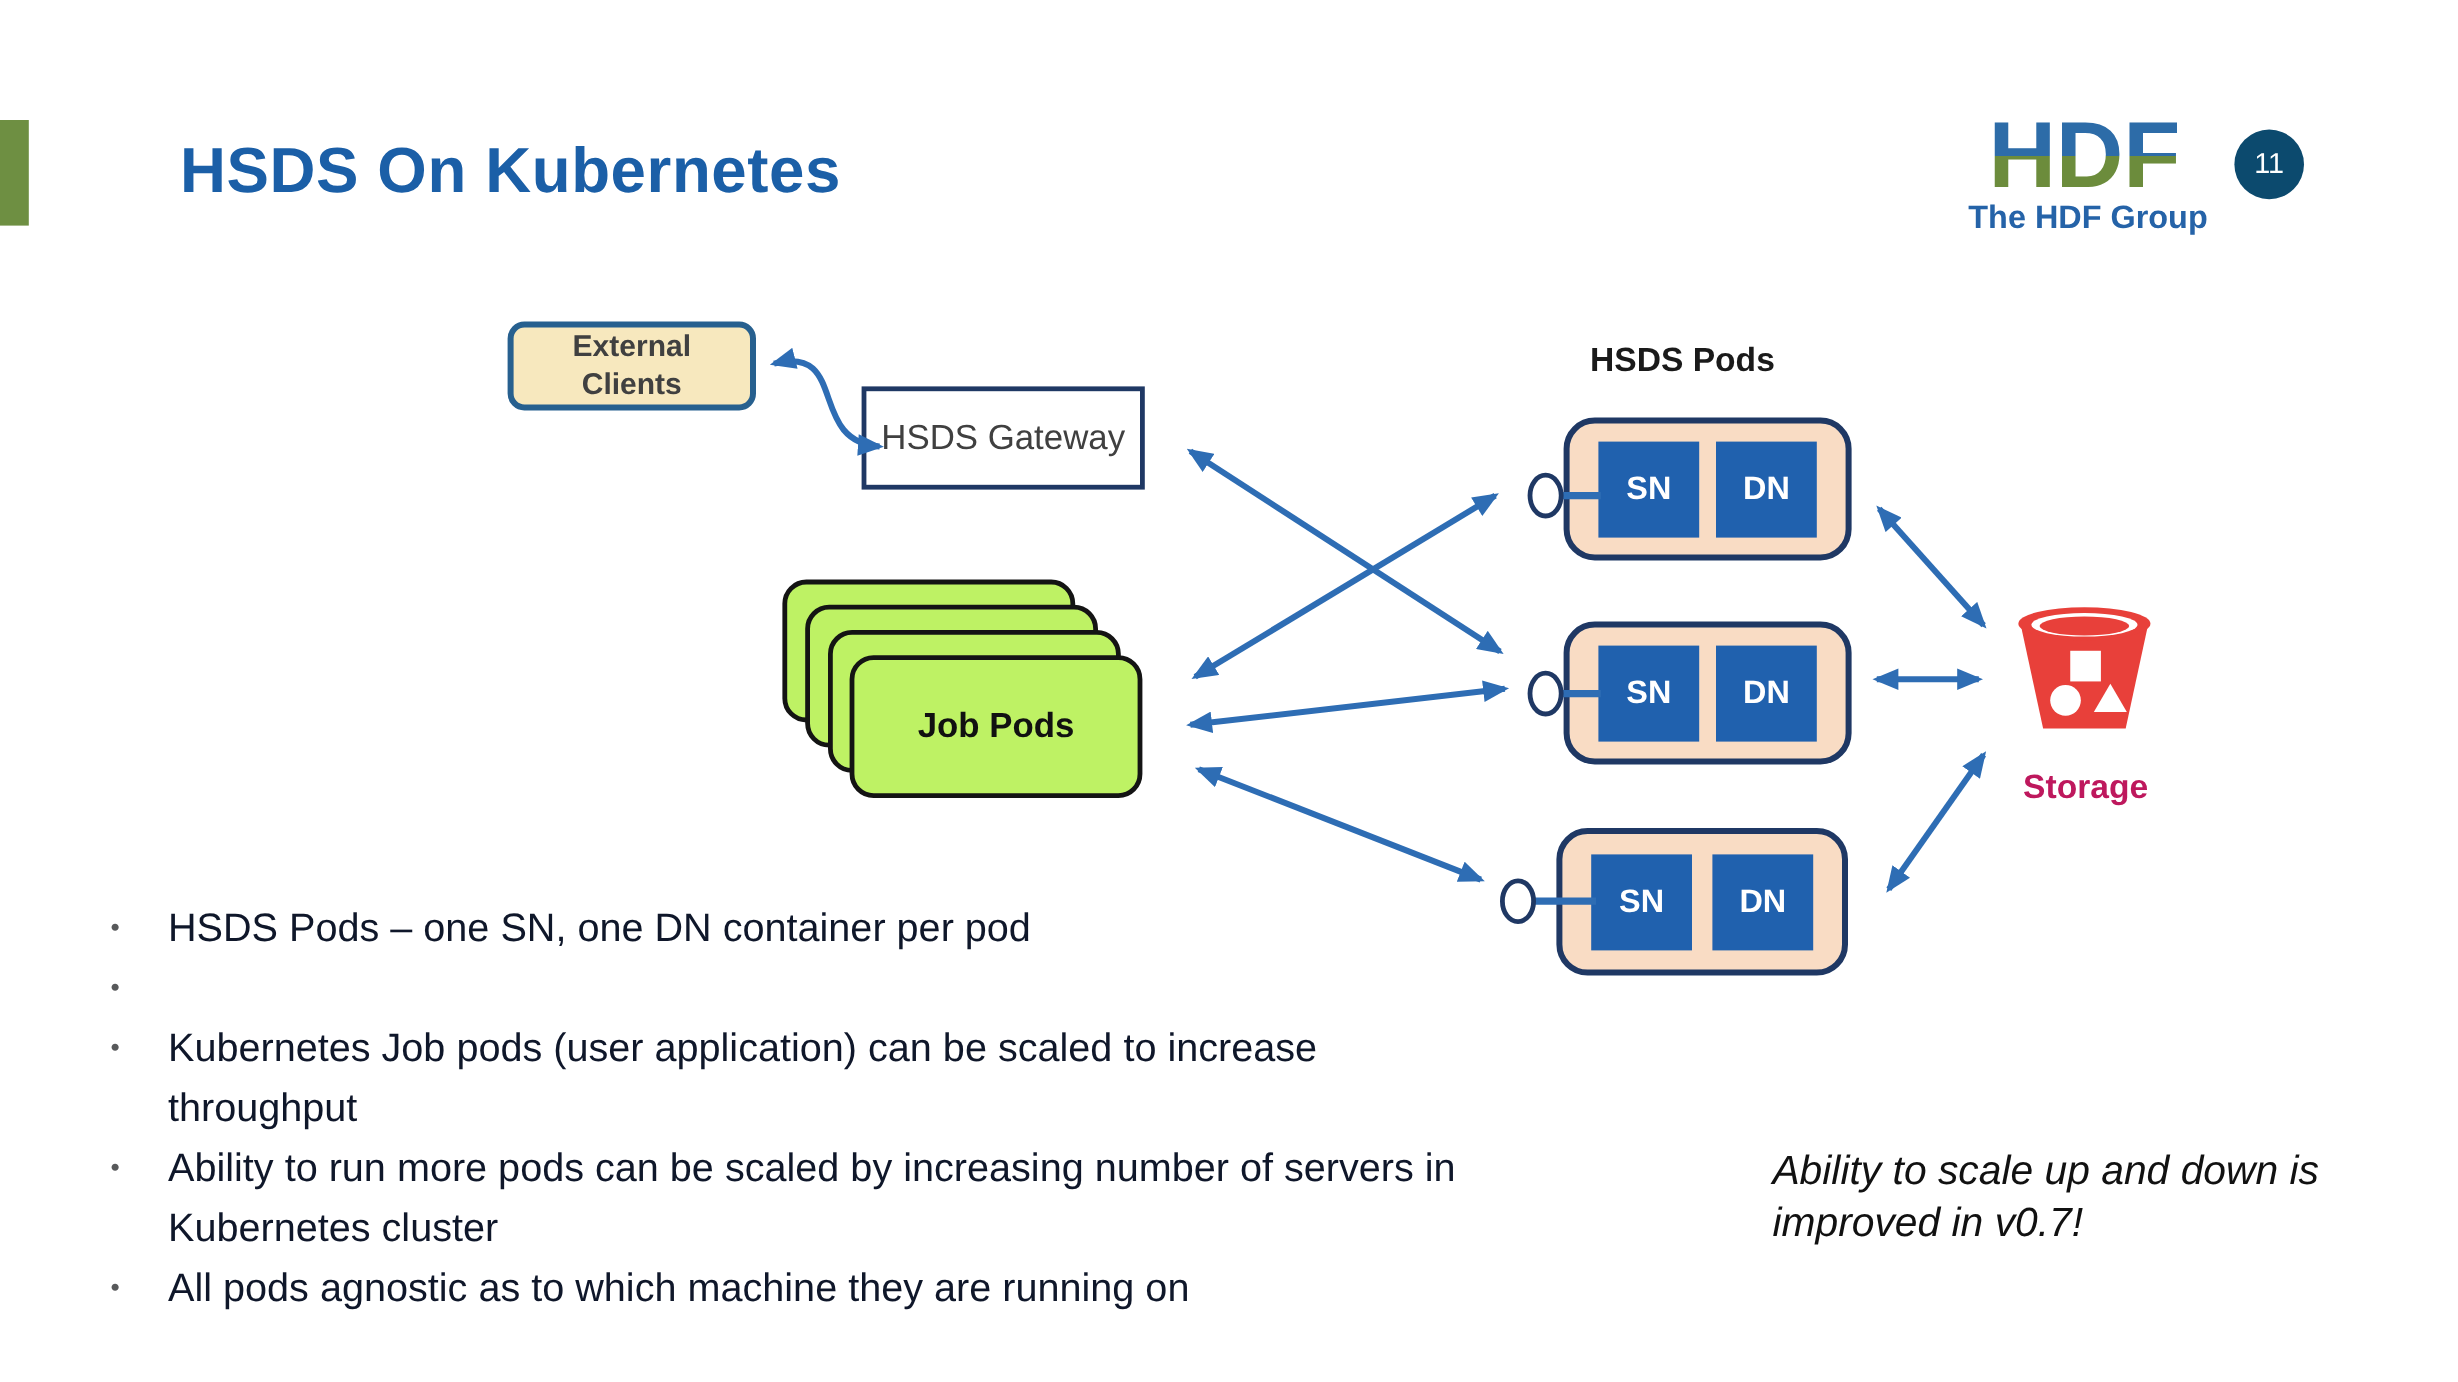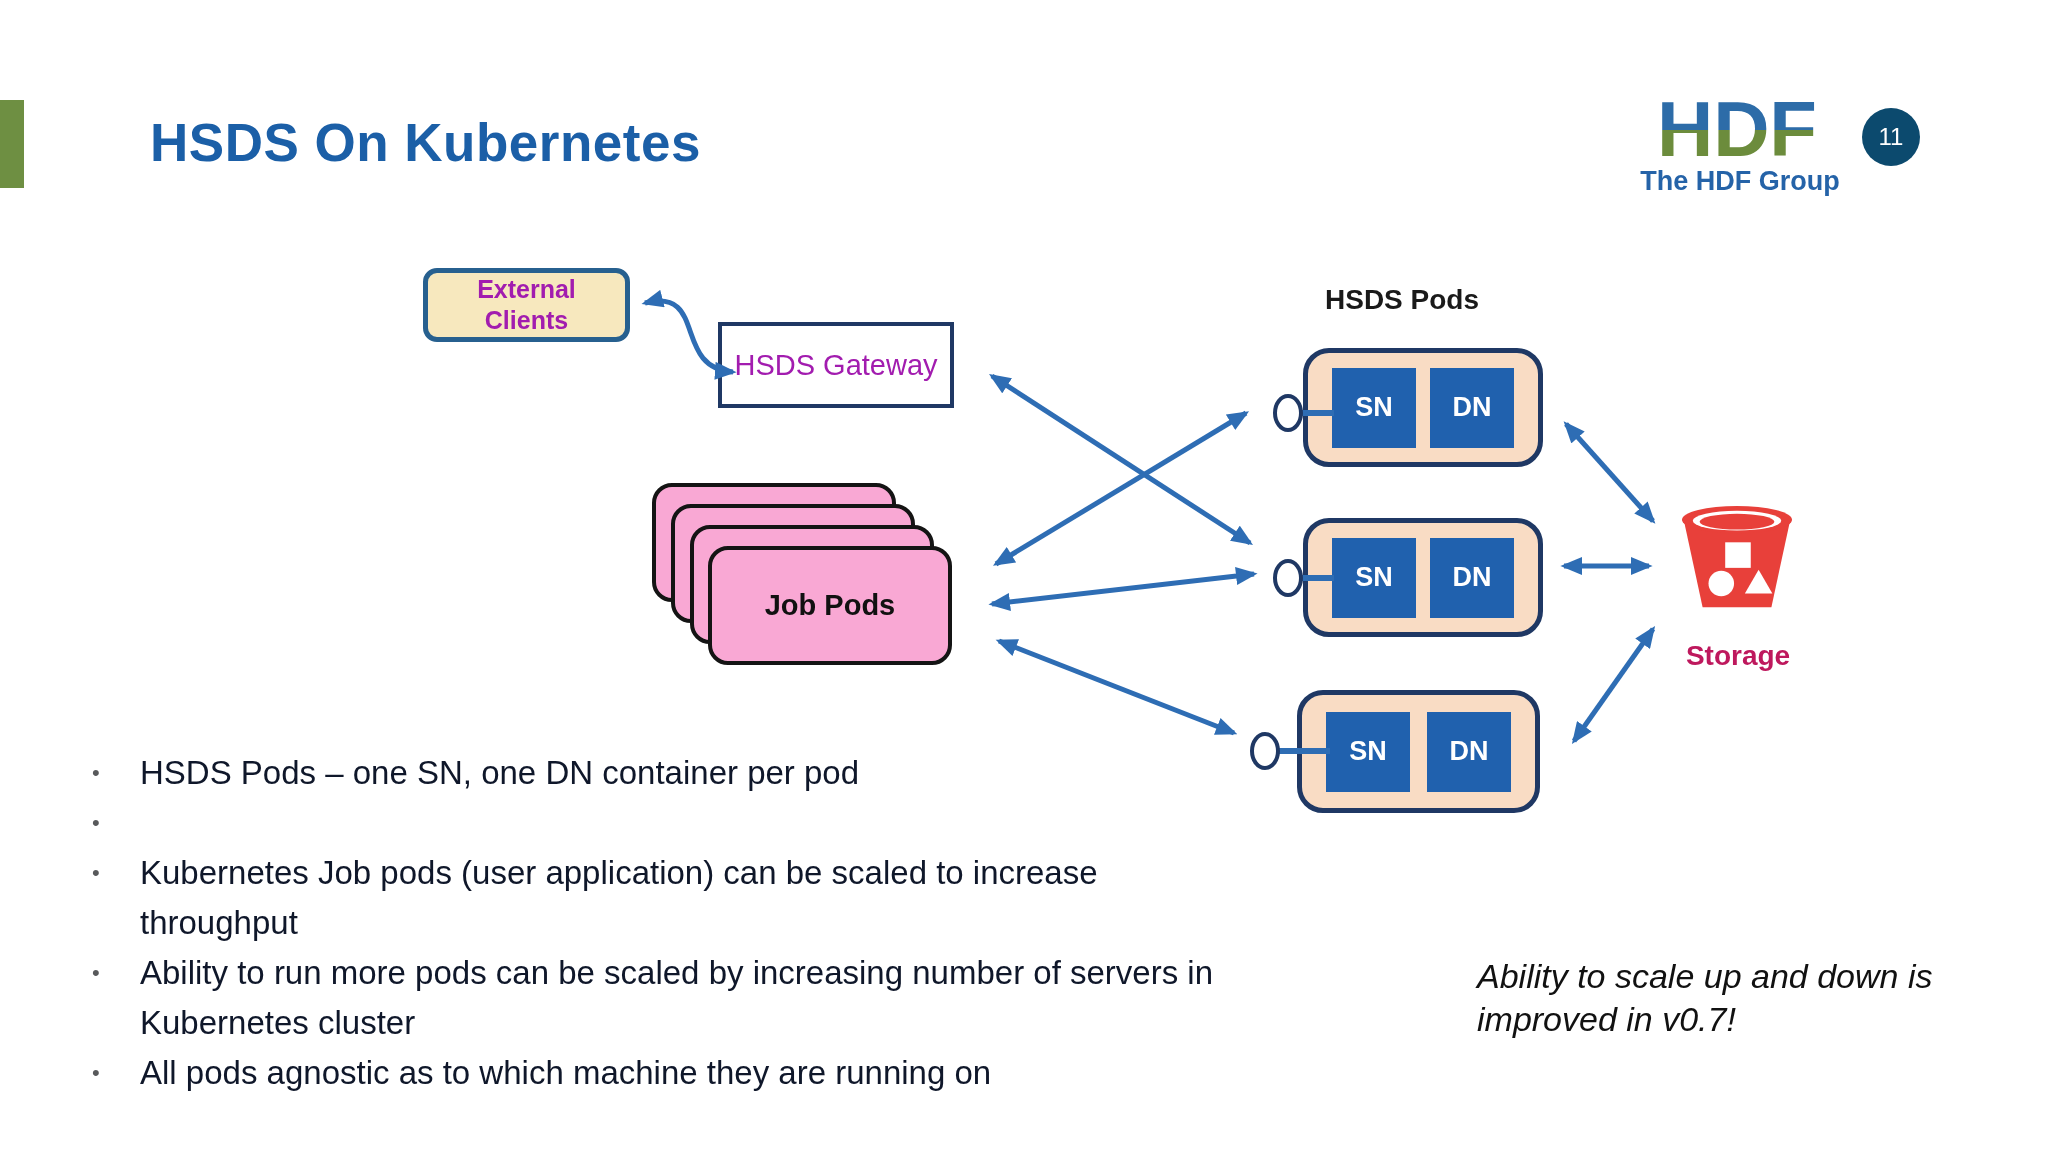--- a/index.html
+++ b/index.html
@@ -13,39 +13,39 @@
            color:#1B5FA7; letter-spacing:0.5px; }
 
   .logo-svg { position:absolute; left:1657px; top:94px; }
   .logo-caption { position:absolute; left:1625px; top:166px; width:230px; text-align:center;
                   font-size:27px; font-weight:bold; color:#2563A8; }
   .page-circle { position:absolute; left:1862px; top:108px; width:58px; height:58px;
                  border-radius:50%; background:#0c4a6e; color:#fff; font-size:24px;
                  display:flex; align-items:center; justify-content:center; }
 
   .box { position:absolute; display:flex; align-items:center; justify-content:center;
-         text-align:center; color:#a21caf; }
+         text-align:center; color:#404040; }
   .external-clients { left:423px; top:268px; width:207px; height:74px; background:#F7E8BE;
                       border:5px solid #27608F; border-radius:14px; font-size:25px;
                       font-weight:bold; line-height:1.25; white-space:pre-line; }
   .gateway { left:718px; top:322px; width:236px; height:86px; background:#ffffff;
              border:4px solid #1F3864; font-size:29px; }
 
   .pods-label { position:absolute; left:1325px; top:284px; width:220px; text-align:left;
                 font-size:28px; font-weight:600; color:#1a1a1a; }
 
   .pod { position:absolute; background:#F9DCC4; border:5px solid #1F3864; border-radius:26px;
          display:flex; align-items:center; justify-content:space-between; padding:0 24px; }
   .pod-1 { left:1303px; top:348px; width:240px; height:119px; }
   .pod-2 { left:1303px; top:518px; width:240px; height:119px; }
   .pod-3 { left:1297px; top:690px; width:243px; height:123px; }
   .node { width:84px; height:80px; background:#2061AE; color:#fff; font-size:27px;
           font-weight:bold; display:flex; align-items:center; justify-content:center; }
 
-  .job-card { position:absolute; width:244px; height:119px; background:#f9a8d4;
+  .job-card { position:absolute; width:244px; height:119px; background:#bef264;
               border:4px solid #141414; border-radius:20px; }
   .job-card.front { display:flex; align-items:center; justify-content:center;
                     font-size:29px; font-weight:bold; color:#111; }
 
   .storage-svg { position:absolute; left:1678px; top:503px; }
   .storage-label { position:absolute; left:1668px; top:640px; width:140px; text-align:center;
                    font-size:28px; font-weight:600; color:#be185d; }
 
   .arrow-layer { position:absolute; left:0; top:0; width:2048px; height:1152px;
                  pointer-events:none; }

